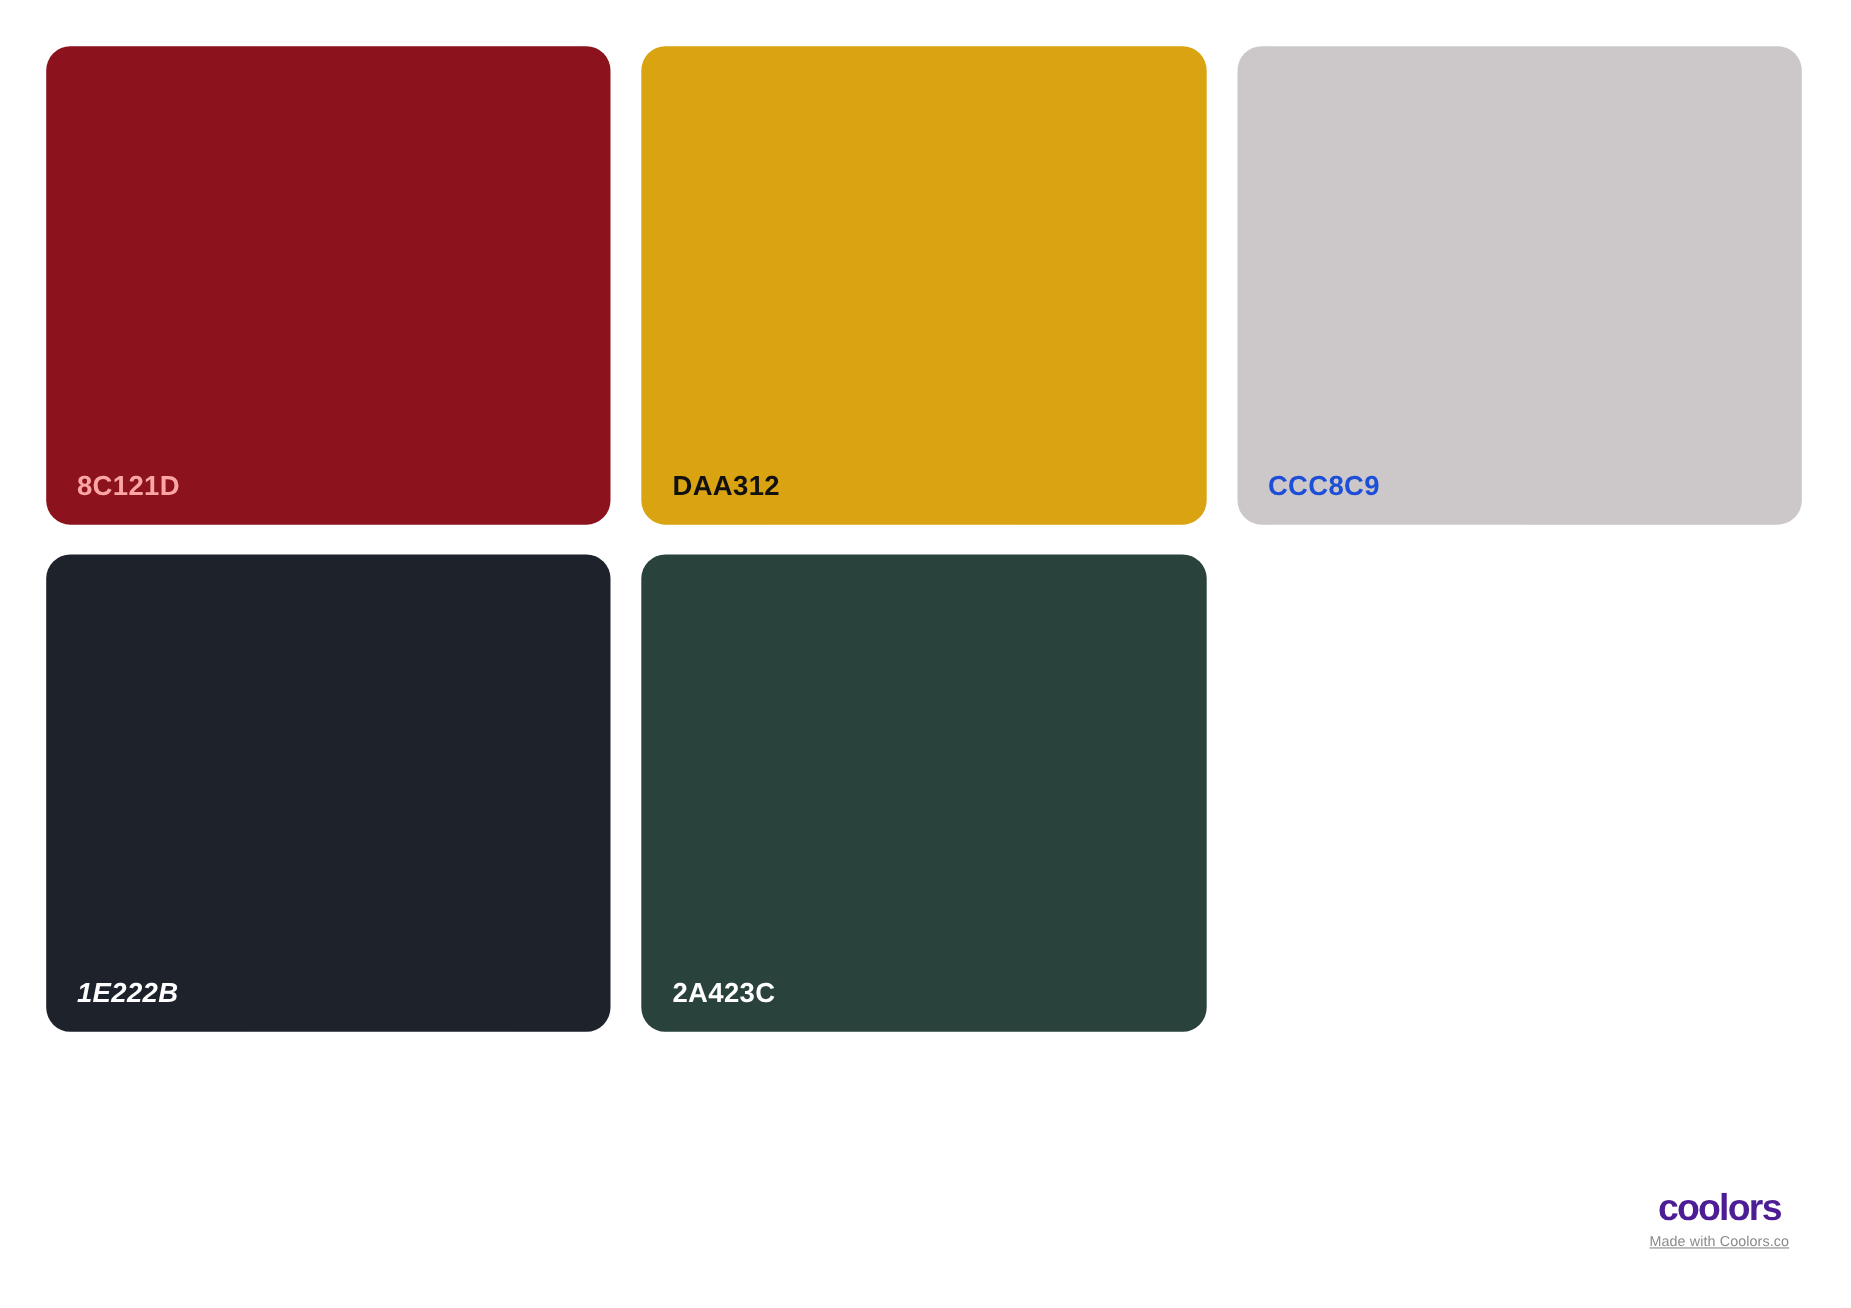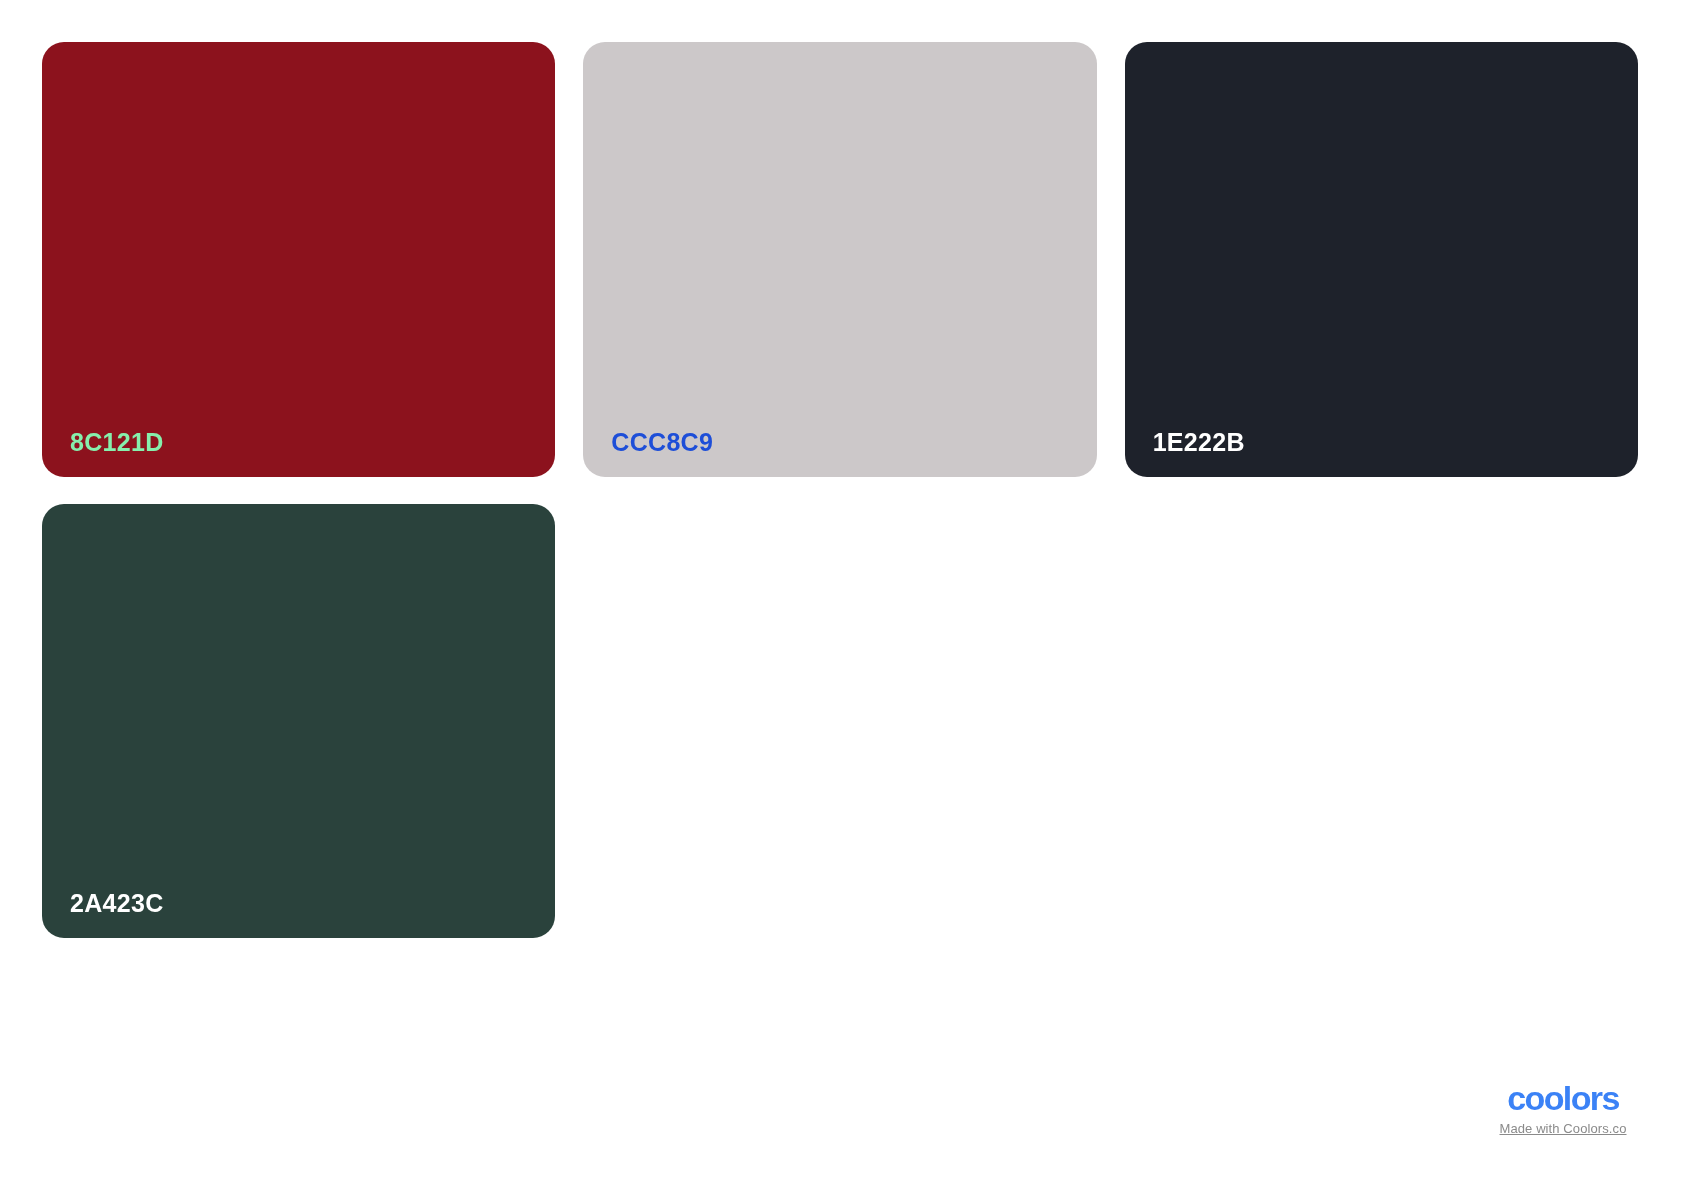--- a/index.html
+++ b/index.html
@@ -104,42 +104,45 @@
   }
 </style>
 </head>
 <body style="background: rgb(255, 255, 255);">
 
 <div class="palette-page">
 
   <div class="swatch-grid">
 
     <div class="swatch" id="sw0" style="background: rgb(140, 18, 29);">
-      <span class="swatch-label" style="color: #86efac;">8C121D</span>
+      <span class="swatch-label" style="color: #fca5a5;">8C121D</span>
     </div>
 
+    <div class="swatch" id="sw1" style="background: rgb(218, 163, 18);">
+      <span class="swatch-label" style="color: rgb(17, 17, 17);">DAA312</span>
+    </div>
 
     <div class="swatch" id="sw2" style="background: rgb(204, 200, 201);">
       <span class="swatch-label" style="color: #1d4ed8;">CCC8C9</span>
     </div>
 
     <div class="swatch" id="sw3" style="background: rgb(30, 34, 43);">
-      <span class="swatch-label" style="color: rgb(255, 255, 255);">1E222B</span>
+      <span class="swatch-label" style="color: rgb(255, 255, 255); font-style: italic;">1E222B</span>
     </div>
 
 
     <div class="swatch" id="sw5" style="background: rgb(42, 66, 60);">
       <span class="swatch-label" style="color: rgb(255, 255, 255);">2A423C</span>
     </div>
 
   </div>
 
   <div class="footer">
 
 
     <div class="brand">
-      <span class="brand-logo" style="color: #3b82f6;">coolors</span>
+      <span class="brand-logo" style="color: #4c1d95;">coolors</span>
       <span class="brand-tagline" style="color: rgb(138, 138, 138);">Made with Coolors.co</span>
     </div>
 
   </div>
 
 </div>
 
 </body></html>

